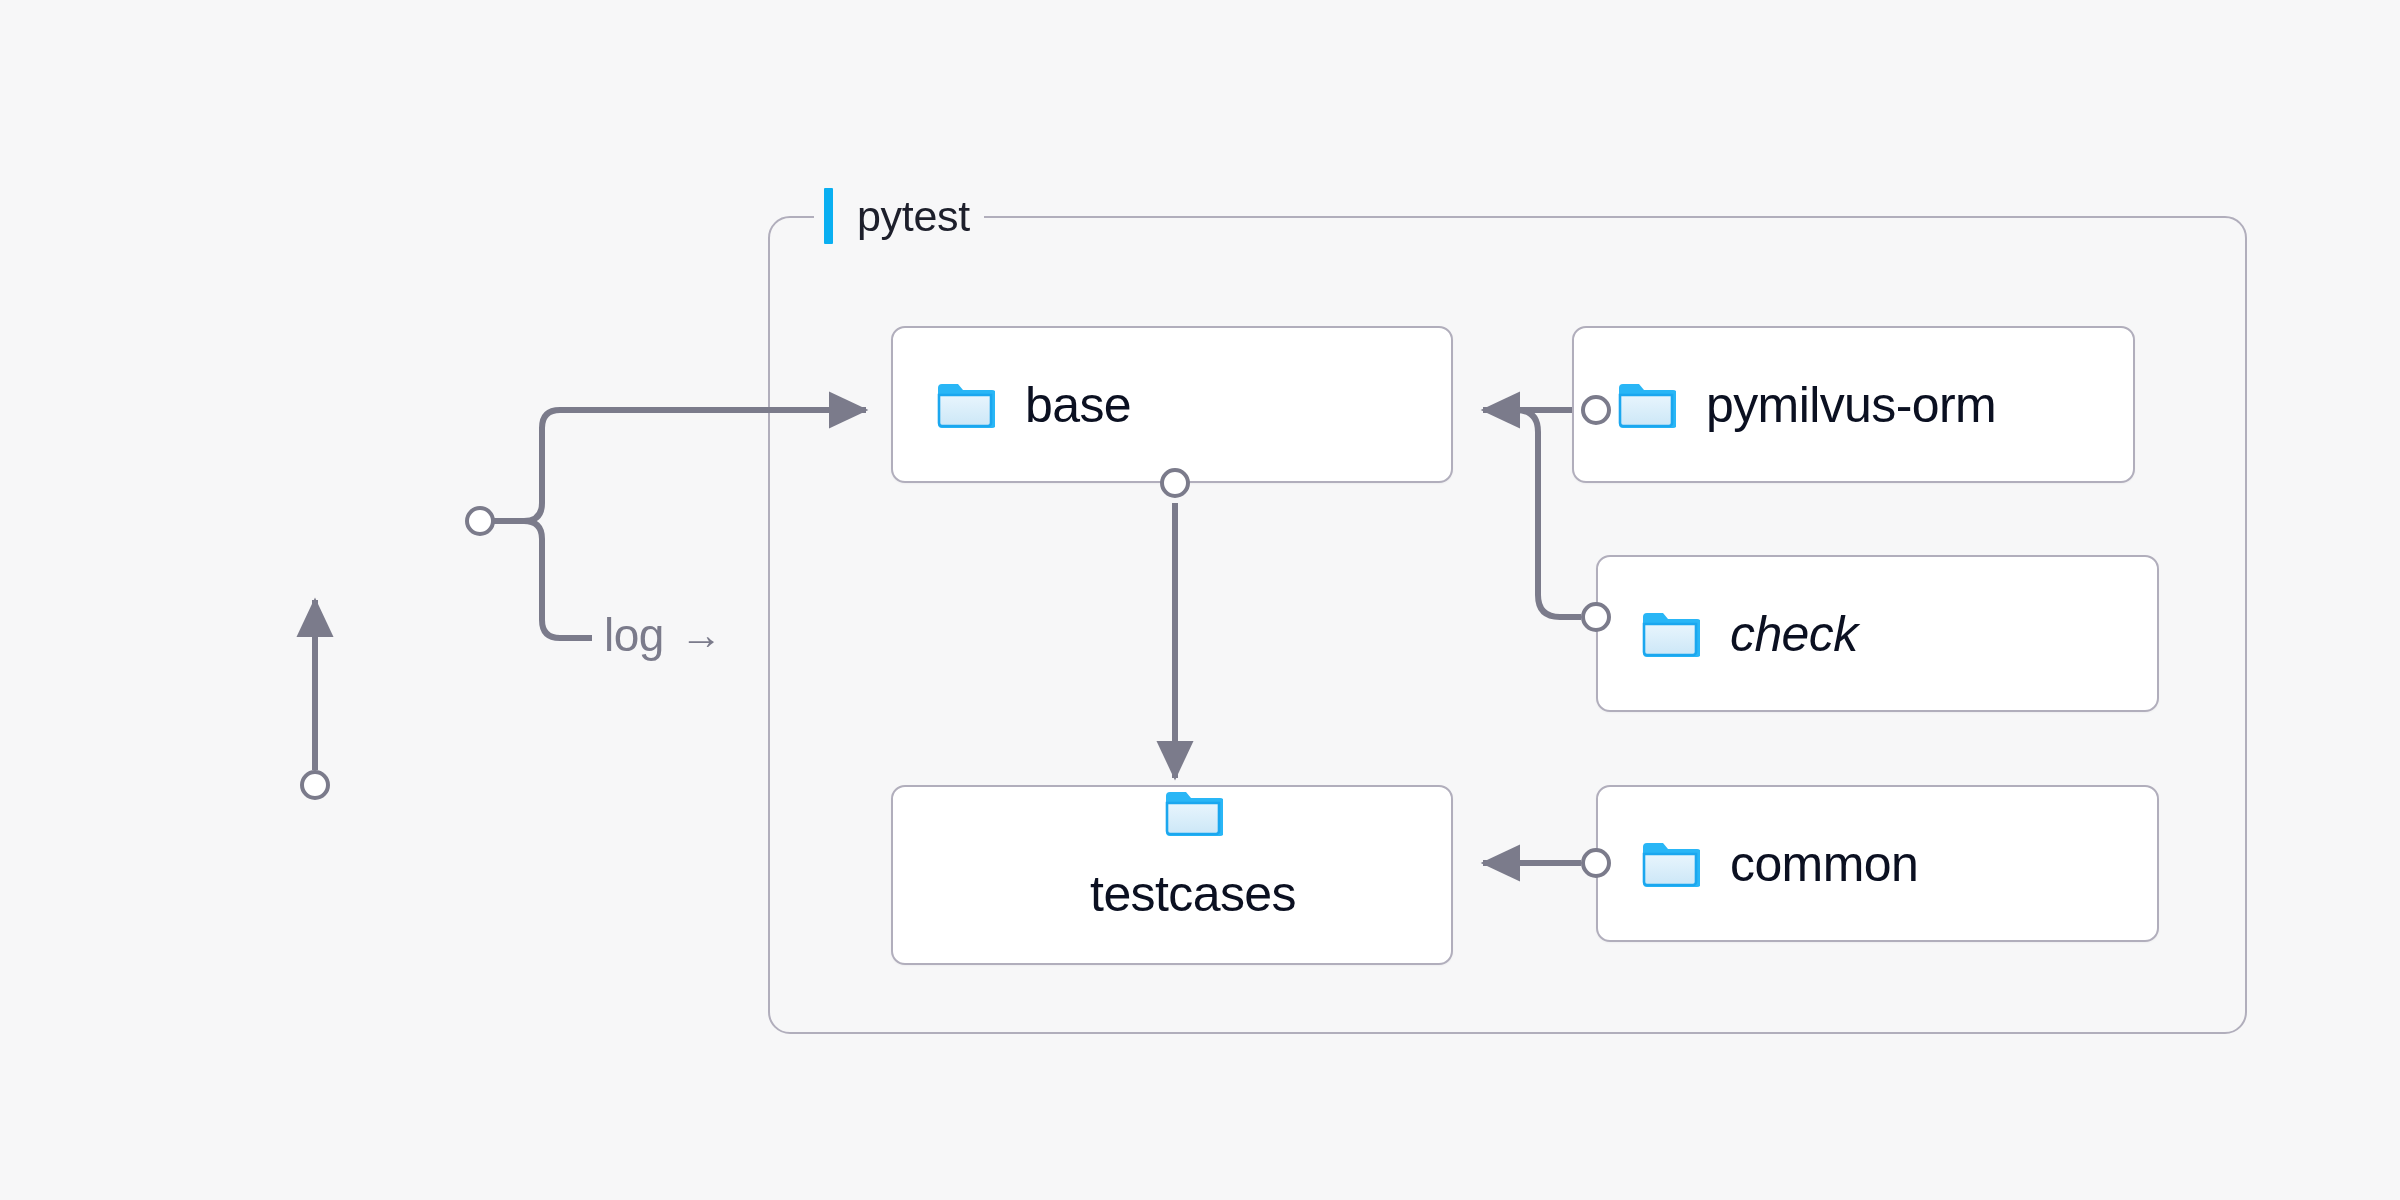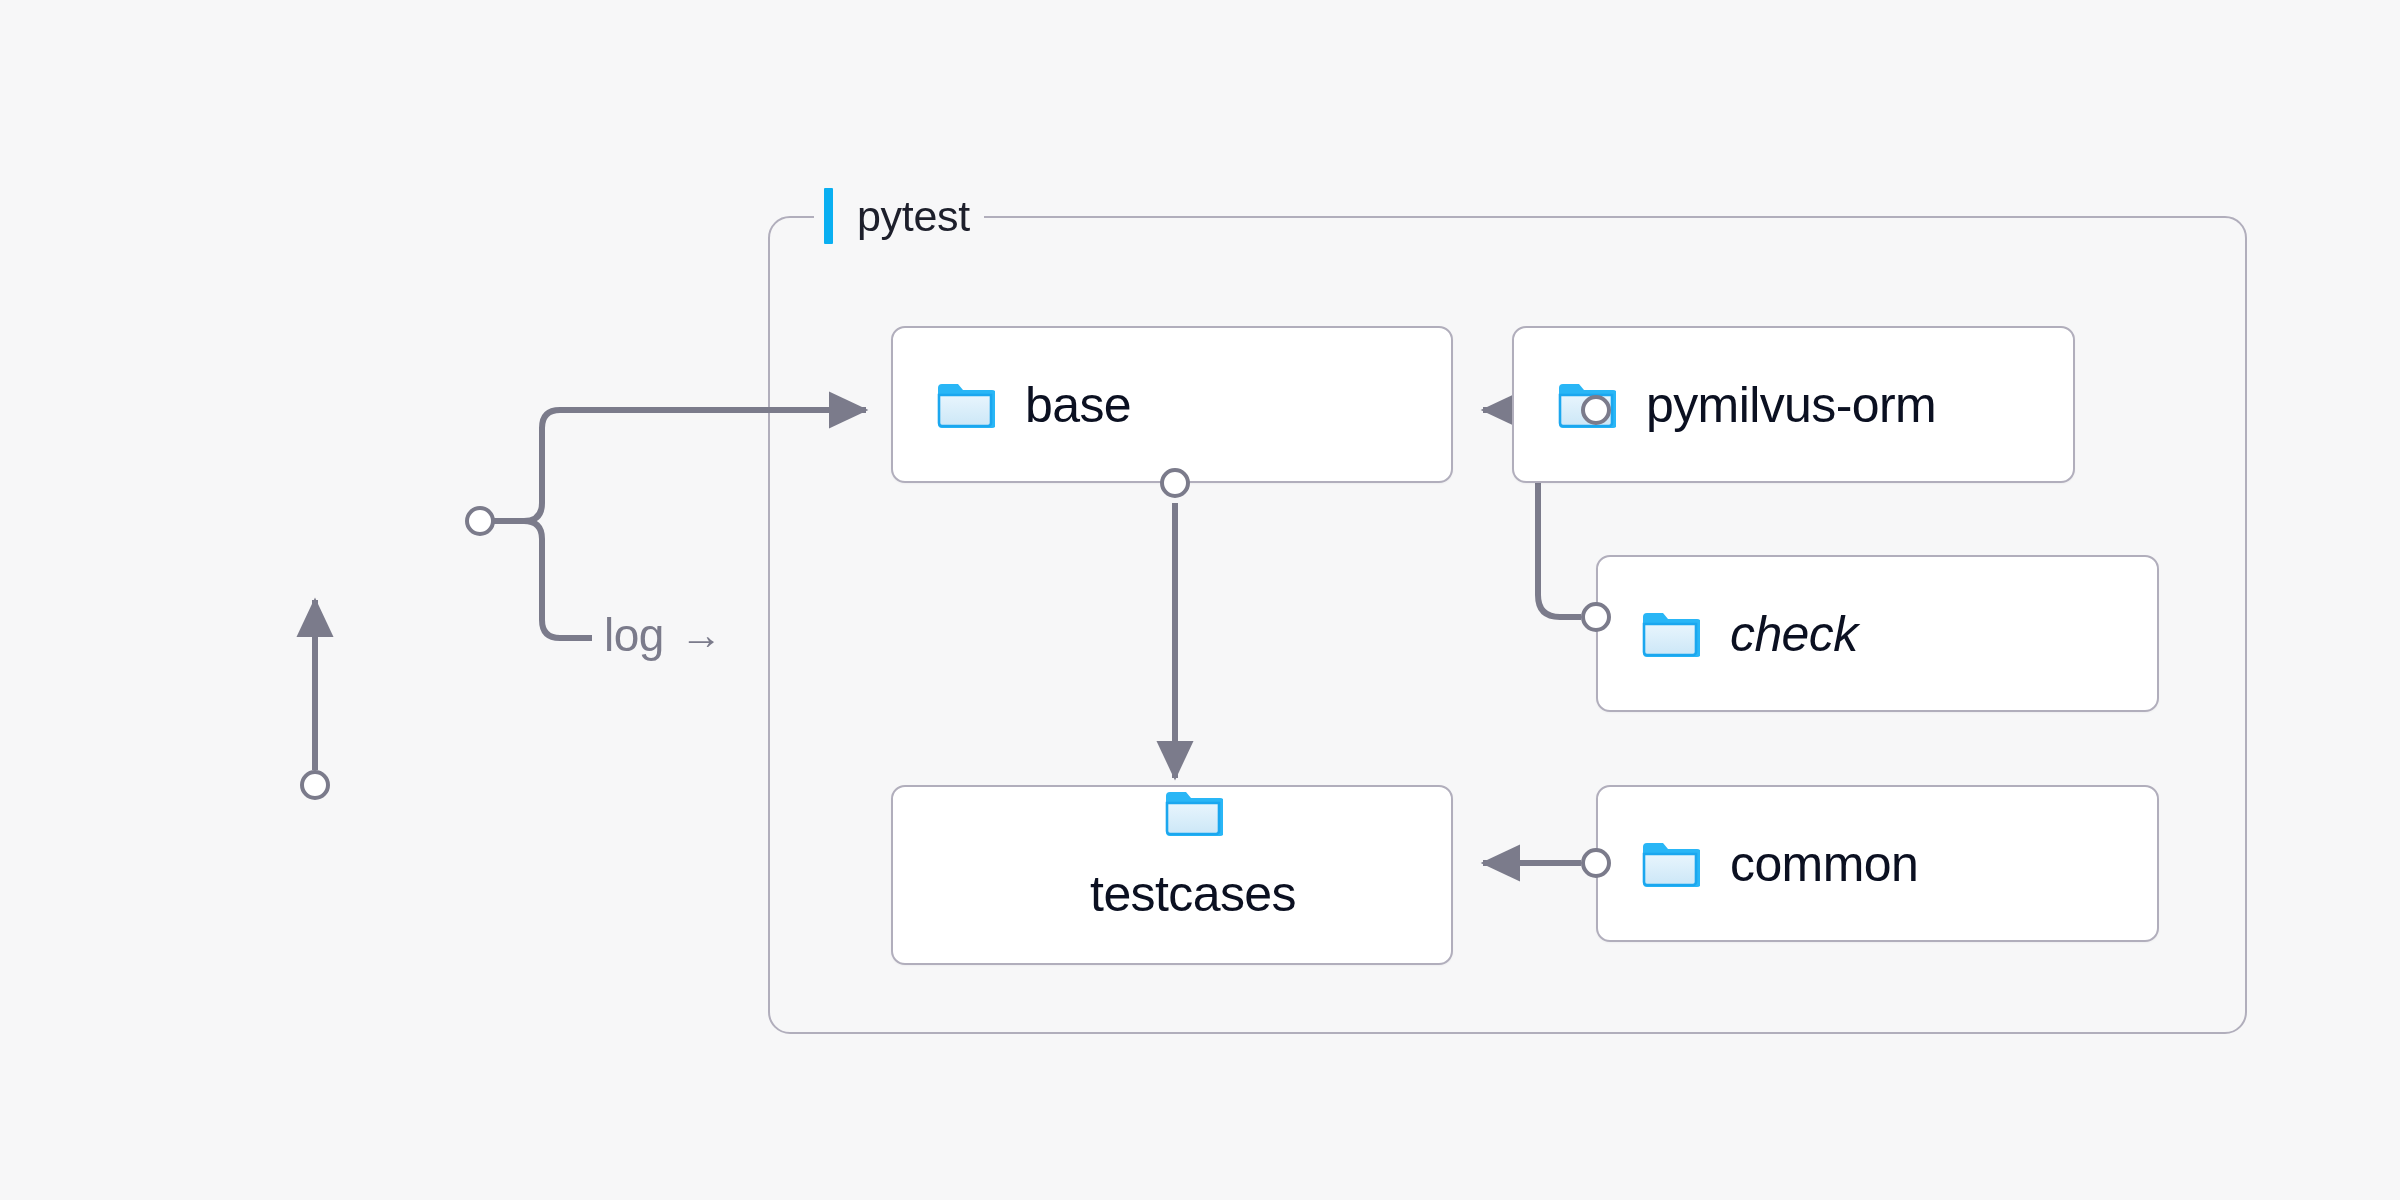--- a/index.html
+++ b/index.html
@@ -175,21 +175,21 @@
   <div class="port" style="left:1160px; top:468px;"></div>
 
   <div class="node" style="left:891px; top:785px; width:562px; height:180px;flex-direction:column;">
     <svg class="folder-icon" viewBox="0 0 60 52">
       <path d="M3 9 a4 4 0 0 1 4-4 h16 l5 6 h29 a4 4 0 0 1 4 4 v30 a4 4 0 0 1 -4 4 h-50 a4 4 0 0 1 -4 -4 z" fill="#29b6f6"></path>
       <path d="M4 16 h52 v28 a3 3 0 0 1 -3 3 h-46 a3 3 0 0 1 -3 -3 z" fill="url(#folderFill)" stroke="#1ba7ef" stroke-width="2.6"></path>
     </svg>
     <span class="node-label">testcases</span>
   </div>
 
-  <div class="node" style="left:1512px; top:326px; width:563px; height:157px;">
+  <div class="node" style="left:1572px; top:326px; width:563px; height:157px;">
     <svg class="folder-icon" viewBox="0 0 60 52">
       <path d="M3 9 a4 4 0 0 1 4-4 h16 l5 6 h29 a4 4 0 0 1 4 4 v30 a4 4 0 0 1 -4 4 h-50 a4 4 0 0 1 -4 -4 z" fill="#29b6f6"></path>
       <path d="M4 16 h52 v28 a3 3 0 0 1 -3 3 h-46 a3 3 0 0 1 -3 -3 z" fill="url(#folderFill)" stroke="#1ba7ef" stroke-width="2.6"></path>
     </svg>
     <span class="node-label">pymilvus-orm</span>
   </div>
   <div class="port" style="left:1581px; top:395px;"></div>
 
   <div class="node" style="left:1596px; top:555px; width:563px; height:157px;font-style:italic;">
     <svg class="folder-icon" viewBox="0 0 60 52">

